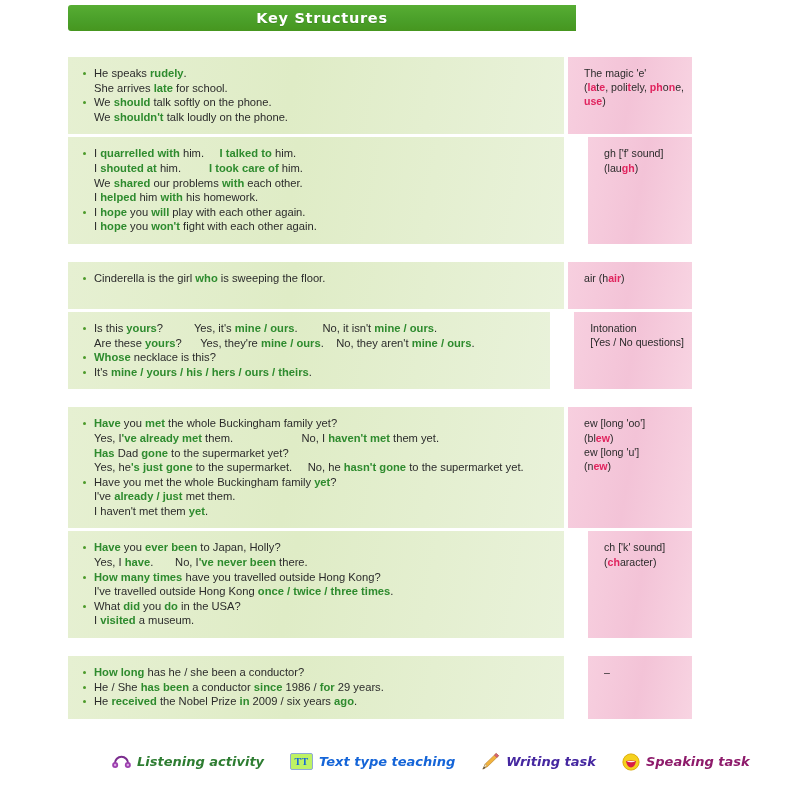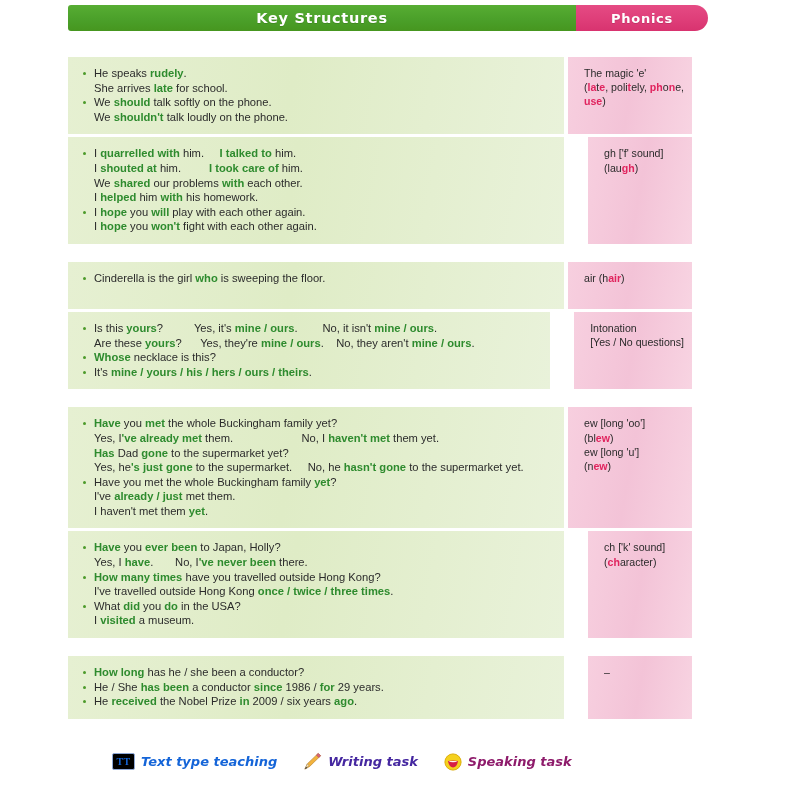--- a/index.html
+++ b/index.html
@@ -148,21 +148,21 @@
     font-family: "DejaVu Sans", sans-serif;
     margin-left: 6px;
     white-space: nowrap;
   }
 
   .icon-headphones { width: 19px; height: 17px; display: block; }
   .icon-tt {
     width: 21px; height: 15px;
     border: 1px solid #8fa9d8;
     border-radius: 2px;
-    background: #000000;
+    background: #bef264;
     color: #1565d8;
     font-size: 10px;
     font-weight: bold;
     font-family: "Liberation Serif", serif;
     display: flex;
     align-items: center;
     justify-content: center;
     letter-spacing: 0.3px;
   }
   .icon-pencil { width: 19px; height: 19px; display: block; }
@@ -170,23 +170,20 @@
 </style>
 <style></style></head>
 <body>
 
 <div class="page">
 
   <div class="header-row">
     <div class="hdr-key">
       <span class="hdr-text">Key Structures</span>
     </div>
-    <div class="hdr-phonics">
-      <span class="hdr-text small">Phonics</span>
-    </div>
   </div>
 
   <div class="groups" id="groups">
       <div class="group">
         <div class="row">
           <div class="cell-key" style="min-height: 61px;">
             <ul class="bullets">
               <li>
                 <div class="line"><span>He speaks </span><span class="g">rudely</span><span>.</span></div>
                 <div class="line"><span>She arrives </span><span class="g">late</span><span> for school.</span></div>
@@ -321,20 +318,32 @@
             </ul>
           </div>
           <div class="cell-phonics">
             <div class="line"><span>–</span></div>
           </div>
         </div>
       </div>
     </div>
 
   <div class="legend" id="legend">
+      <div class="legend-item">
+        <span style="display: block;">
+          <svg class="icon-headphones" viewBox="0 0 20 18">
+            <path d="M3 11 A7 7 0 0 1 17 11" fill="none" stroke="#7b2d8e" stroke-width="2.2"></path>
+            <circle cx="3.3" cy="12.6" r="3.2" fill="#9c3fae"></circle>
+            <circle cx="16.7" cy="12.6" r="3.2" fill="#9c3fae"></circle>
+            <circle cx="3.3" cy="12.6" r="1.3" fill="#d9a6e4"></circle>
+            <circle cx="16.7" cy="12.6" r="1.3" fill="#d9a6e4"></circle>
+          </svg>
+        </span>
+        <span class="legend-label" style="color: rgb(46, 125, 50);">Listening activity</span>
+      </div>
       <div class="legend-item">
         <div class="icon-tt">TT</div>
         <span class="legend-label" style="color: rgb(21, 101, 216);">Text type teaching</span>
       </div>
       <div class="legend-item">
         <span style="display: block;">
           <svg class="icon-pencil" viewBox="0 0 20 20">
             <polygon points="2,18 4.5,12.5 16,1.5 18.5,4 7,15.2" fill="#f2b33d" stroke="#b9812a" stroke-width="0.7"></polygon>
             <polygon points="14.2,3.3 16.7,5.8 18.5,4 16,1.5" fill="#d9657a" stroke="#a8455a" stroke-width="0.6"></polygon>
             <polygon points="2,18 4.5,12.5 6.2,14.2" fill="#f5e4c0" stroke="#9a8767" stroke-width="0.5"></polygon>

